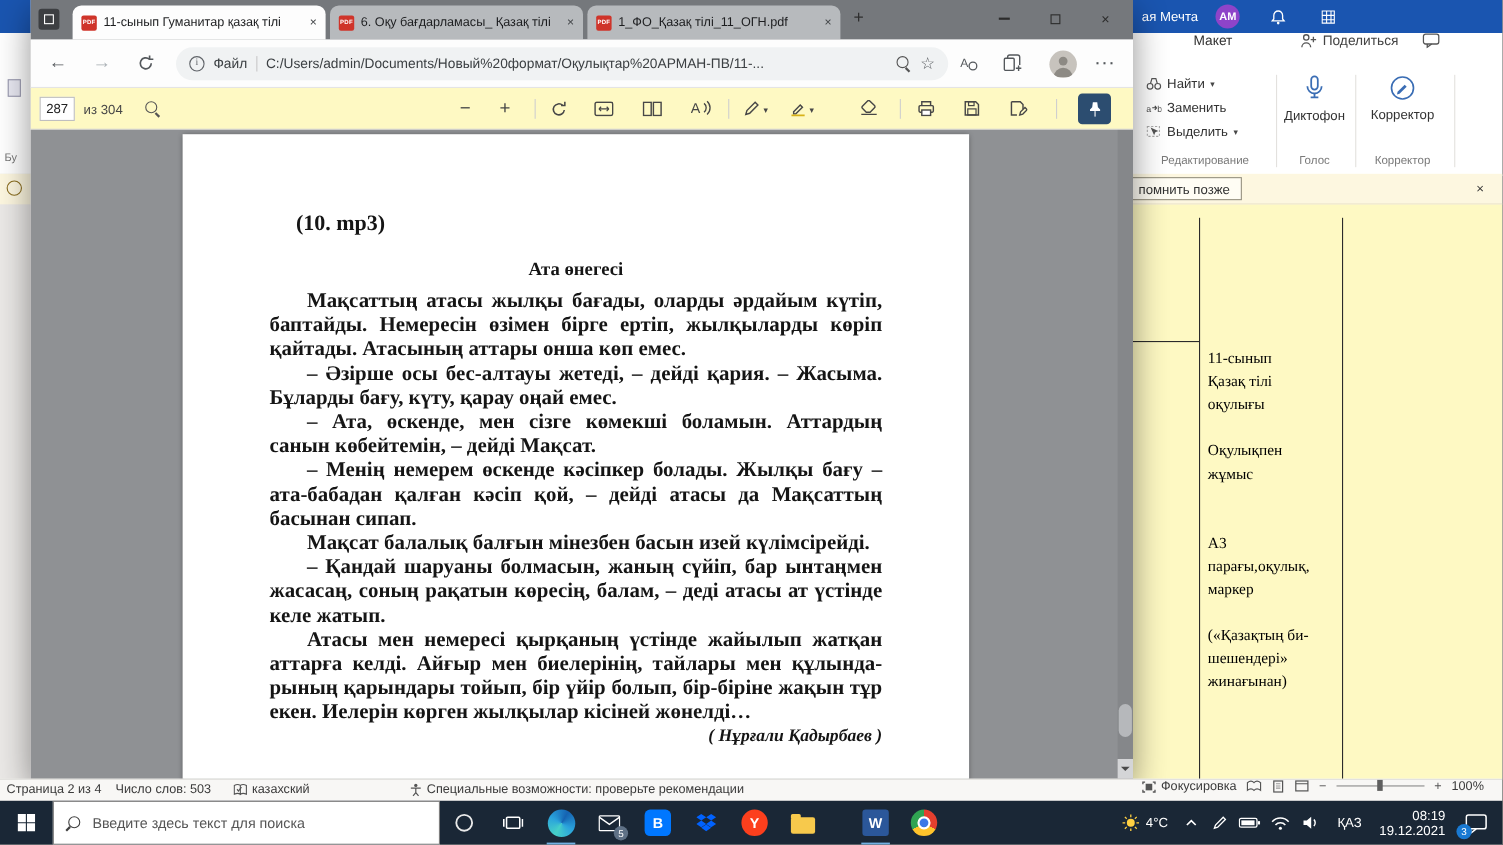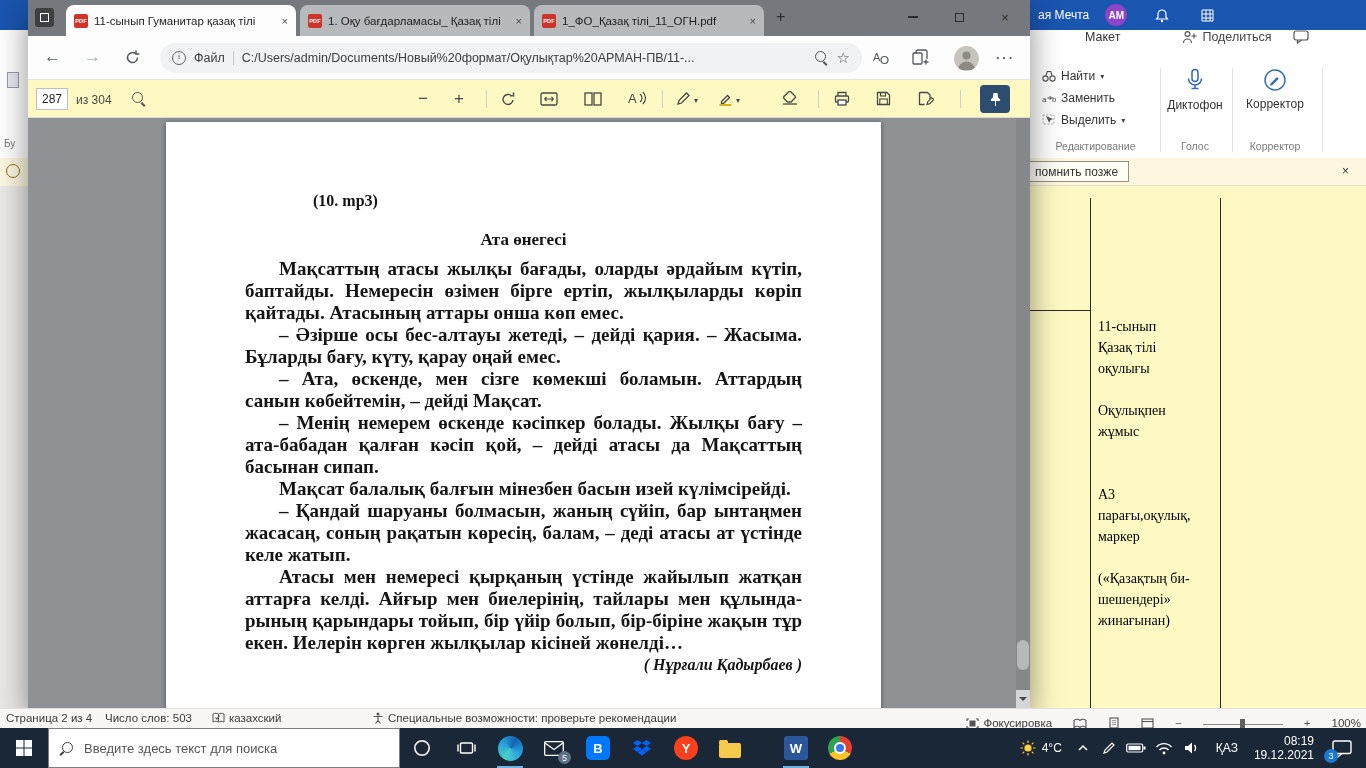--- a/index.html
+++ b/index.html
@@ -46,21 +46,21 @@
 .toolico{position:absolute;top:11px}
 .vsep{position:absolute;top:10px;width:1px;height:18px;background:#cfcfcf}
 .caret{font-size:8px;color:#474747}
 .pinbtn{position:absolute;left:952px;top:5px;width:30px;height:28px;background:#2c4d70;border-radius:4px;display:flex;align-items:center;justify-content:center}
 .glyphbtn{font-size:17px;color:#474747;line-height:1}
 
 
 .pdfview{left:0;top:118px;width:1002px;height:590px;background:#8f9194;overflow:hidden}
 .sheet{position:absolute;left:138px;top:4px;width:715px;height:600px;background:#fff;box-shadow:0 1px 5px rgba(0,0,0,.45)}
 .pdfflow{position:absolute;left:79px;top:70px;width:557px;font-family:"Liberation Serif",serif;color:#151515}
-.audio-lbl{font-size:16px;font-weight:bold;margin-left:68px;margin-bottom:20px}
+.audio-lbl{font-size:20px;font-weight:bold;margin-left:24px;margin-bottom:20px}
 .passage-title{font-size:17px;font-weight:bold;text-align:center;margin-bottom:8px}
 .pdf-par{font-size:19px;line-height:22px;font-weight:bold;text-align:justify;text-indent:34px}
 .attribution{font-size:16px;line-height:22px;font-weight:bold;font-style:italic;text-align:right}
 .sb-track{position:absolute;left:988px;top:0;width:14px;height:590px;background:#85878a}
 .sb-thumb{position:absolute;left:1px;top:522px;width:12px;height:30px;background:#b6b8bb;border-radius:6px}
 .sb-down{position:absolute;left:988px;top:572px;width:14px;height:18px;background:#d4d5d7;display:flex;align-items:center;justify-content:center}
 .sb-down::after{content:"";width:0;height:0;border:4px solid transparent;border-top-color:#4a4a4a;margin-top:4px}
 
 
 .word-right{left:1030px;top:0;width:336px;height:708px;background:#fff}
@@ -80,21 +80,21 @@
 .tline{position:absolute;background:#2b2b2b}
 .doccell{position:absolute;left:68px;top:130px;width:120px;font-family:"Liberation Serif",serif;font-size:14px;line-height:21px;color:#000}
 .docline{min-height:21px}
 
 
 .sliver-notif-circ{position:absolute;left:6px;top:6px;width:14px;height:14px;border:1.4px solid #8a6d1f;border-radius:50%}
 
 
 .statusbar{left:0;top:708px;width:1366px;height:20px;background:#f8f7f5;border-top:1px solid #e0dfdd;font-size:11.5px;color:#3b3b3b}
 .stitem{position:absolute;top:3px;display:flex;align-items:center;gap:4px;white-space:nowrap}
-.sright{position:absolute;right:5px;top:0;height:20px;display:flex;align-items:flex-end;gap:21px}
+.sright{position:absolute;right:17px;top:0;height:20px;display:flex;align-items:flex-start;gap:9px}
 .slider{position:relative;width:80px;height:10px}
 .slider .trk{position:absolute;left:0;top:4.5px;width:80px;height:1.5px;background:#8a8a8a}
 .slider .thm{position:absolute;left:37px;top:0;width:5px;height:10px;background:#5f5f5f}
 
 
 .taskbar{left:0;top:728px;width:1366px;height:40px;background:#1a2736;display:flex;align-items:center}
 .tbbtn{height:40px;display:flex;align-items:center;justify-content:center;position:relative;flex:none}
 .runline{position:absolute;bottom:0;left:9px;right:9px;height:2px;background:#72b1e3}
 .searchbox{width:352px;height:40px;background:#fff;border:1px solid #7e7e7e;display:flex;align-items:center;gap:10px;padding:0 10px;flex:none}
 .searchbox .ph{font-size:13px;color:#565656;white-space:nowrap}
@@ -248,21 +248,21 @@
         <span style="width:9px;height:9px;border:1.3px solid #fff"></span>
       </span>
 
       <div class="tab tab--active" style="left:38px">
         <span class="pdffav"></span>
         <span class="t">11-сынып Гуманитар қазақ тілі</span>
         <span class="x">×</span>
       </div>
       <div class="tab tab--inactive" style="left:272px">
         <span class="pdffav"></span>
-        <span class="t">1. Оқу бағдарламасы_ Қазақ тілі</span>
+        <span class="t">6. Оқу бағдарламасы_ Қазақ тілі</span>
         <span class="x">×</span>
       </div>
       <div class="tab tab--inactive" style="left:506px">
         <span class="pdffav"></span>
         <span class="t">1_ФО_Қазақ тілі_11_ОГН.pdf</span>
         <span class="x">×</span>
       </div>
       <span class="abs" style="left:748px;top:8px;font-size:16px;color:#2e2e2e">+</span>
 
       <span class="winbtn" style="left:862px">

